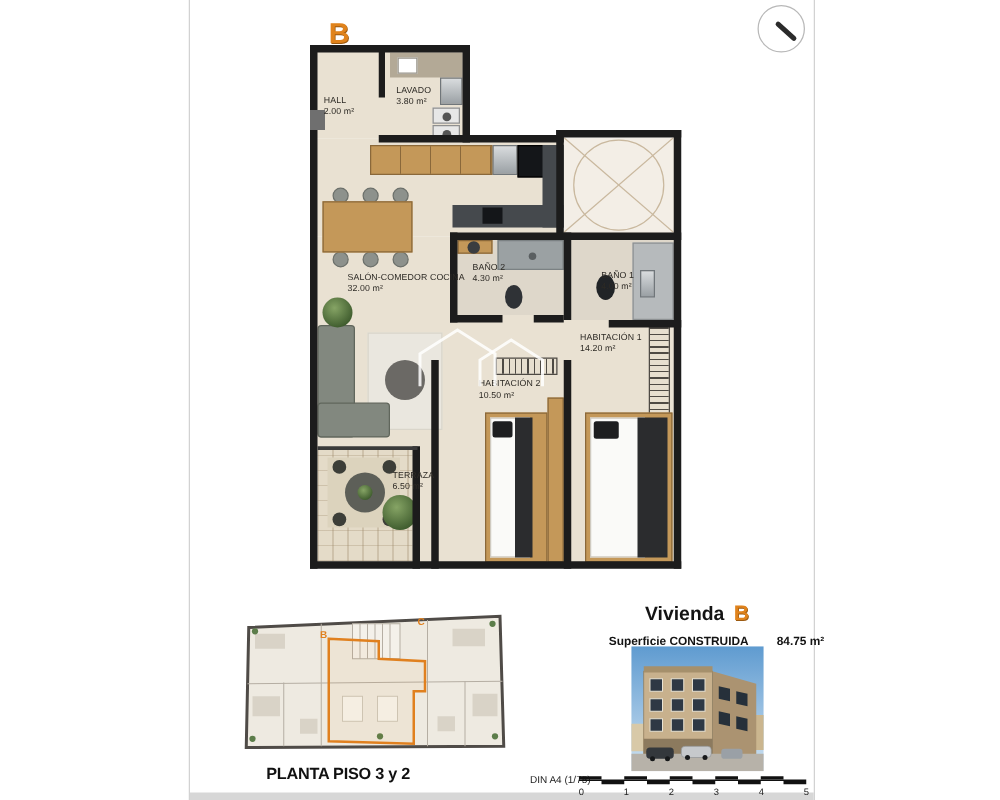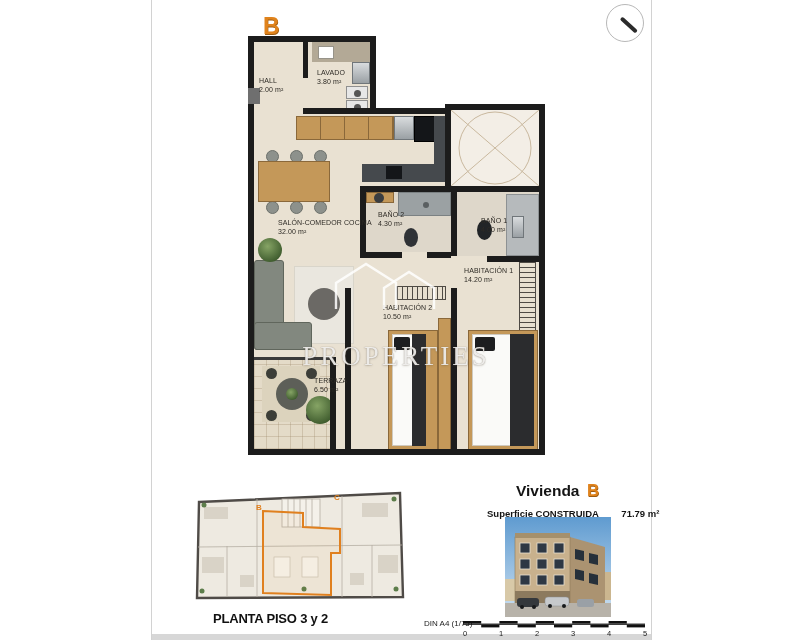--- a/index.html
+++ b/index.html
@@ -177,21 +177,20 @@
     <div>TERRAZA</div>
     <div>6.50 m²</div>
   </div>
 
   <svg class="abs" style="left:326px;top:261px;z-index:40" width="130" height="50">
     <g stroke="rgba(255,255,255,0.85)" stroke-width="2.4" fill="none">
       <polyline points="10,48 10,22 40,3 70,22 70,48"></polyline>
       <polyline points="58,48 58,27 83,11 108,27 108,48"></polyline>
     </g>
   </svg>
-  <div class="wmline" style="top:341px;font-size:27px;letter-spacing:3px">PROPERTIES</div>
 
   <svg class="abs" style="left:182px;top:487px" width="246" height="120" viewBox="0 0 246 120">
     <polygon points="17,15 218,6 221,110 15,111" fill="#eeeae1" stroke="#4f4b47" stroke-width="2.4"></polygon>
     <g stroke="#b5aea3" stroke-width="0.8" fill="none">
       <line x1="75" y1="12" x2="75" y2="110"></line>
       <line x1="160" y1="9" x2="160" y2="110"></line>
       <line x1="16" y1="60" x2="220" y2="58"></line>
       <line x1="45" y1="59" x2="45" y2="110"></line>
       <line x1="190" y1="58" x2="190" y2="110"></line>
       <rect x="100" y="12" width="38" height="28" fill="#f4f1ea" stroke="#b5aea3"></rect>
@@ -223,21 +222,21 @@
     <text x="152" y="13" font-size="8" font-weight="bold" fill="#e0801f" font-family="Liberation Sans, sans-serif">C</text>
   </svg>
   <div class="abs" style="left:213px;top:611px;font-size:13px;font-weight:700;color:#111;letter-spacing:-0.2px">PLANTA PISO 3 y 2</div>
 
   <div class="abs" style="left:516px;top:481px">
     <span style="font-size:15.5px;font-weight:700;color:#141414">Vivienda</span>
     <span class="unitB" style="font-size:17px;margin-left:3px">B</span>
   </div>
   <div class="abs" style="left:487px;top:503px">
     <span style="font-size:9.5px;font-weight:700;color:#141414">Superficie CONSTRUIDA</span>
-    <span style="font-size:9.5px;font-weight:700;color:#141414;margin-left:18px">71.79 m²</span>
+    <span style="font-size:9.5px;font-weight:700;color:#141414;margin-left:18px">84.75 m²</span>
   </div>
 
   <svg class="abs" style="left:505px;top:517px" width="106" height="100" viewBox="0 0 106 100">
     <defs>
       <linearGradient id="skyg" x1="0" y1="0" x2="0" y2="1">
         <stop offset="0" stop-color="#5f9bd0"></stop>
         <stop offset="1" stop-color="#cfe2f2"></stop>
       </linearGradient>
     </defs>
     <rect width="106" height="100" fill="url(#skyg)"></rect>

